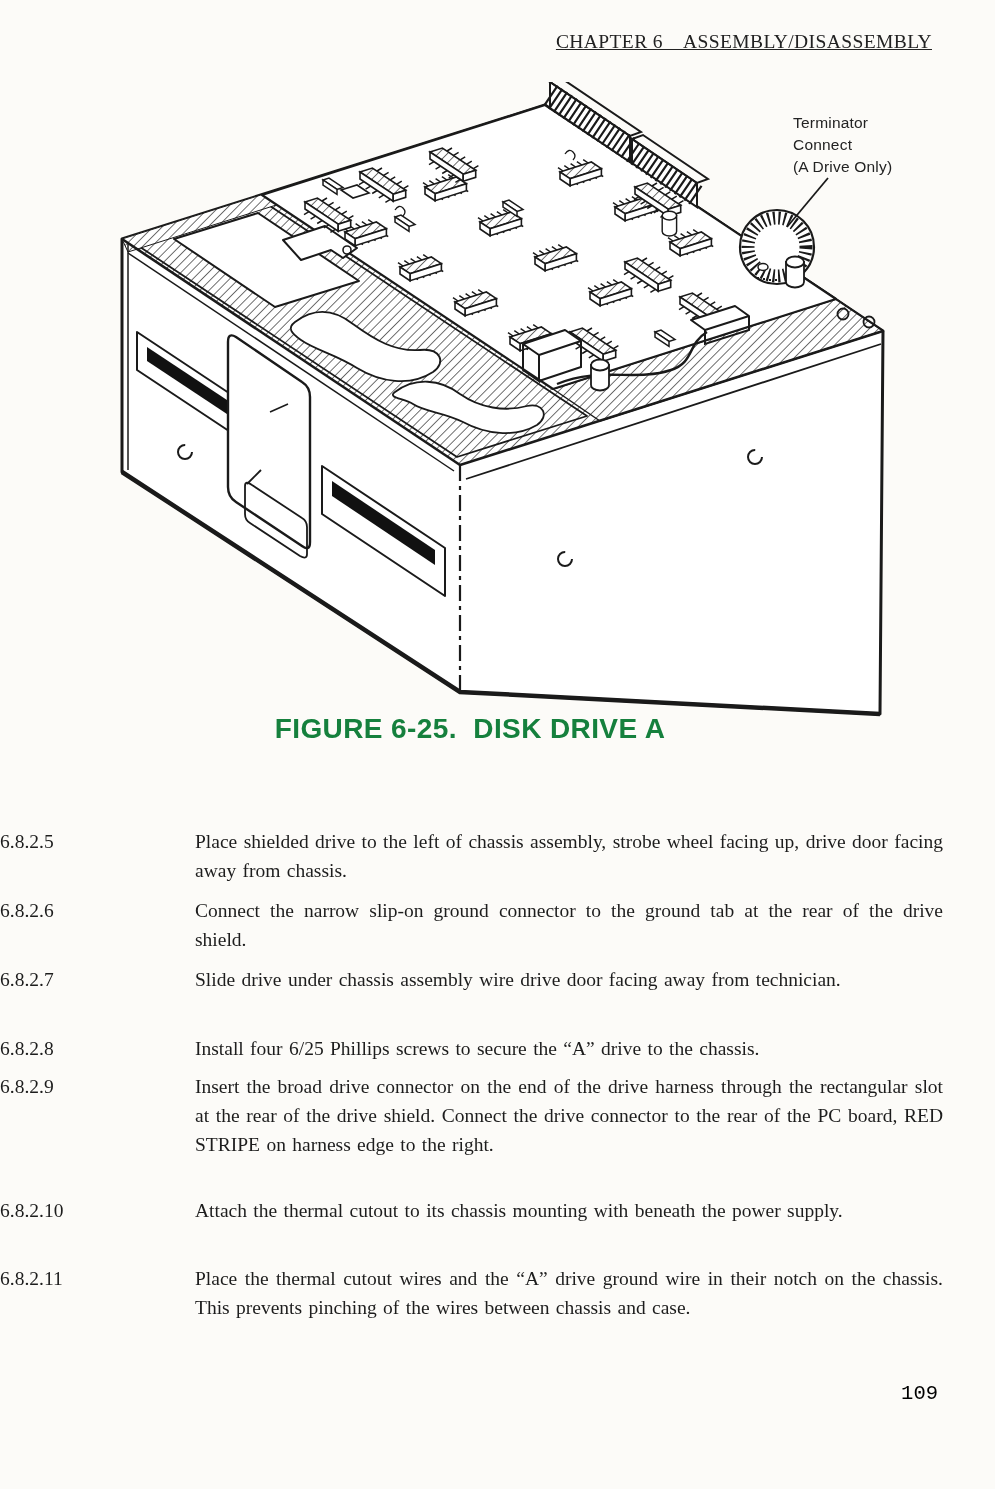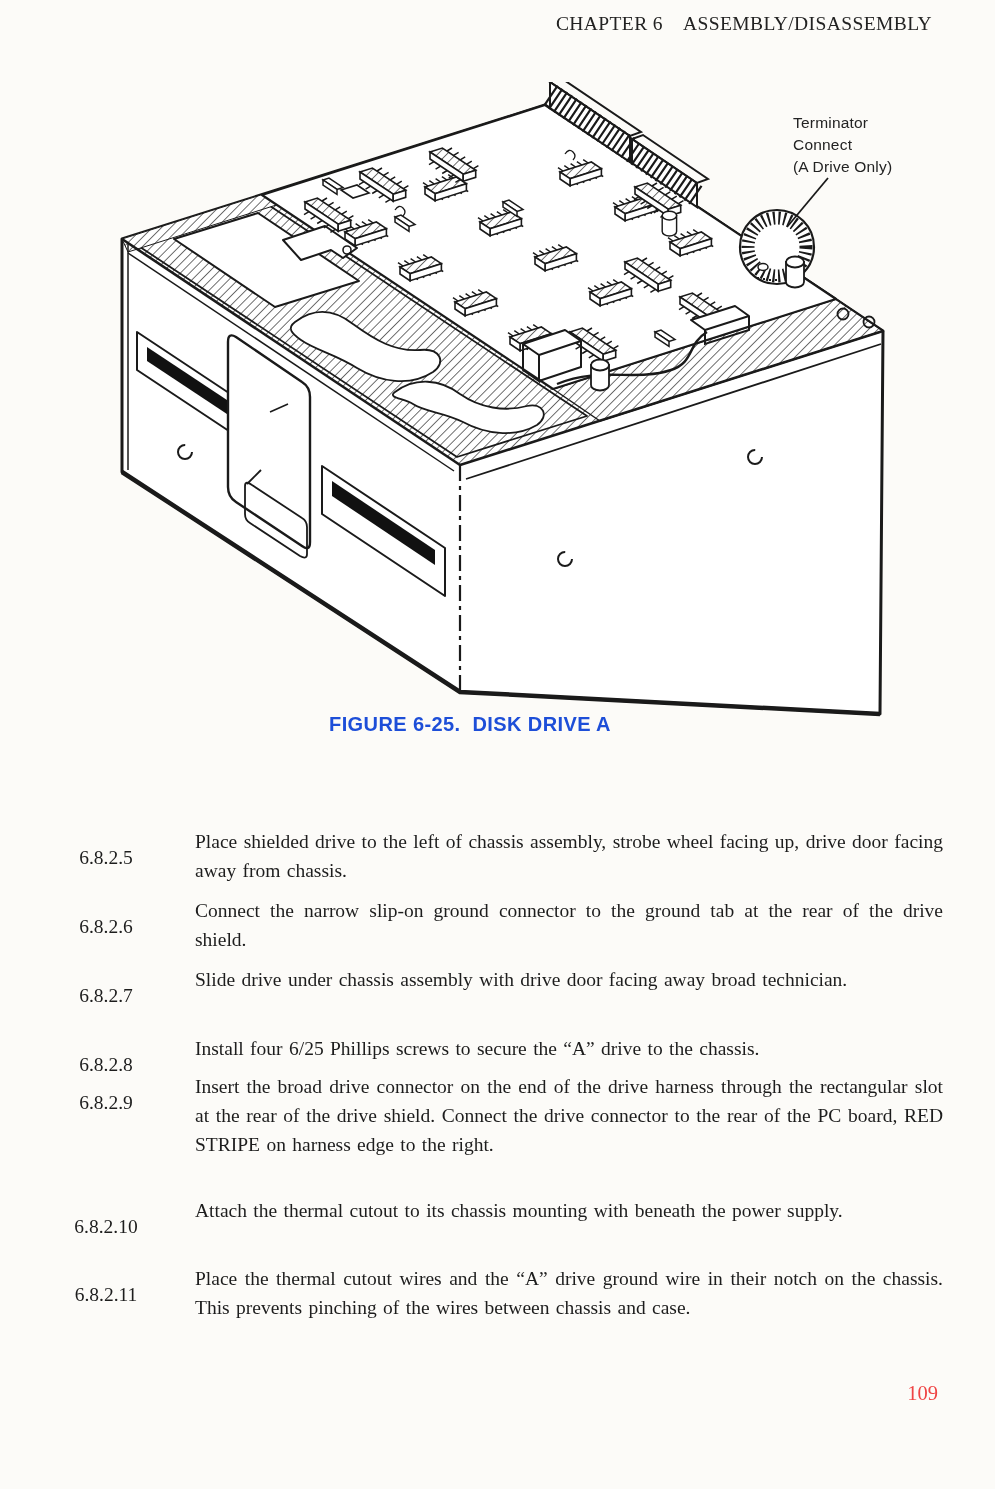--- a/index.html
+++ b/index.html
@@ -3,41 +3,41 @@
 <meta charset="utf-8">
 <style>
   html,body{margin:0;padding:0;}
   body{
     width:995px;height:1489px;position:relative;
     background:#fcfbf8;color:#1d1d1d;
     font-family:"Liberation Serif", serif;
     overflow:hidden;
   }
   .header{
-    position:absolute;top:13px;right:63px;
-    font-size:19.5px;letter-spacing:.4px;white-space:pre;color:#222;
+    position:absolute;top:31px;right:63px;
+    font-size:19.5px;letter-spacing:.4px;white-space:pre;color:#222;text-decoration:underline;
   }
   .figure-wrap{position:absolute;left:95px;top:82px;width:835px;height:635px;}
   .callout{
     position:absolute;left:793px;top:112px;width:190px;
     font-family:"Liberation Sans", sans-serif;
     font-size:15.5px;line-height:22px;color:#232323;letter-spacing:.2px;
   }
   .caption{
     position:absolute;top:713px;left:0;width:940px;text-align:center;
     font-family:"Liberation Sans", sans-serif;font-weight:bold;
-    font-size:20px;letter-spacing:.4px;white-space:pre;color:#1d4ed8;
+    font-size:28px;letter-spacing:.4px;white-space:pre;color:#15803d;
   }
   .step{position:absolute;left:0;width:995px;font-size:19.5px;line-height:29px;}
-  .step .num{position:absolute;left:0;top:16px;width:148px;text-align:center;padding-left:32px;}
+  .step .num{position:absolute;left:0;top:0;width:148px;text-align:left;}
   .step .txt{
     position:absolute;left:195px;top:0;width:748px;
     text-align:justify;word-spacing:1.5px;
   }
-  .pagenum{position:absolute;top:1382px;right:57px;font-size:20.5px;color:#ef4444;}
+  .pagenum{position:absolute;top:1382px;right:57px;font-size:20.5px;color:#000000;font-family:Liberation Mono, monospace;}
   svg .ln{stroke:#1a1a1a;fill:none;}
 </style>
 </head>
 <body>
 
 <div class="header">CHAPTER 6    ASSEMBLY/DISASSEMBLY</div>
 
 <div class="figure-wrap">
   <svg width="835" height="635" viewBox="0 0 835 635">
     <defs>
@@ -211,21 +211,21 @@
   <div class="step" style="top:827px">
     <span class="num">6.8.2.5</span>
     <span class="txt">Place shielded drive to the left of chassis assembly, strobe wheel facing up, drive door facing away from chassis.</span>
   </div>
   <div class="step" style="top:896px">
     <span class="num">6.8.2.6</span>
     <span class="txt">Connect the narrow slip-on ground connector to the ground tab at the rear of the drive shield.</span>
   </div>
   <div class="step" style="top:965px">
     <span class="num">6.8.2.7</span>
-    <span class="txt">Slide drive under chassis assembly with drive door facing away broad technician.</span>
+    <span class="txt">Slide drive under chassis assembly wire drive door facing away from technician.</span>
   </div>
   <div class="step" style="top:1034px">
     <span class="num">6.8.2.8</span>
     <span class="txt">Install four 6/25 Phillips screws to secure the “A” drive to the chassis.</span>
   </div>
   <div class="step" style="top:1072px">
     <span class="num">6.8.2.9</span>
     <span class="txt">Insert the broad drive connector on the end of the drive harness through the rectangular slot at the rear of the drive shield. Connect the drive connector to the rear of the PC board, RED STRIPE on harness edge to the right.</span>
   </div>
   <div class="step" style="top:1196px">

